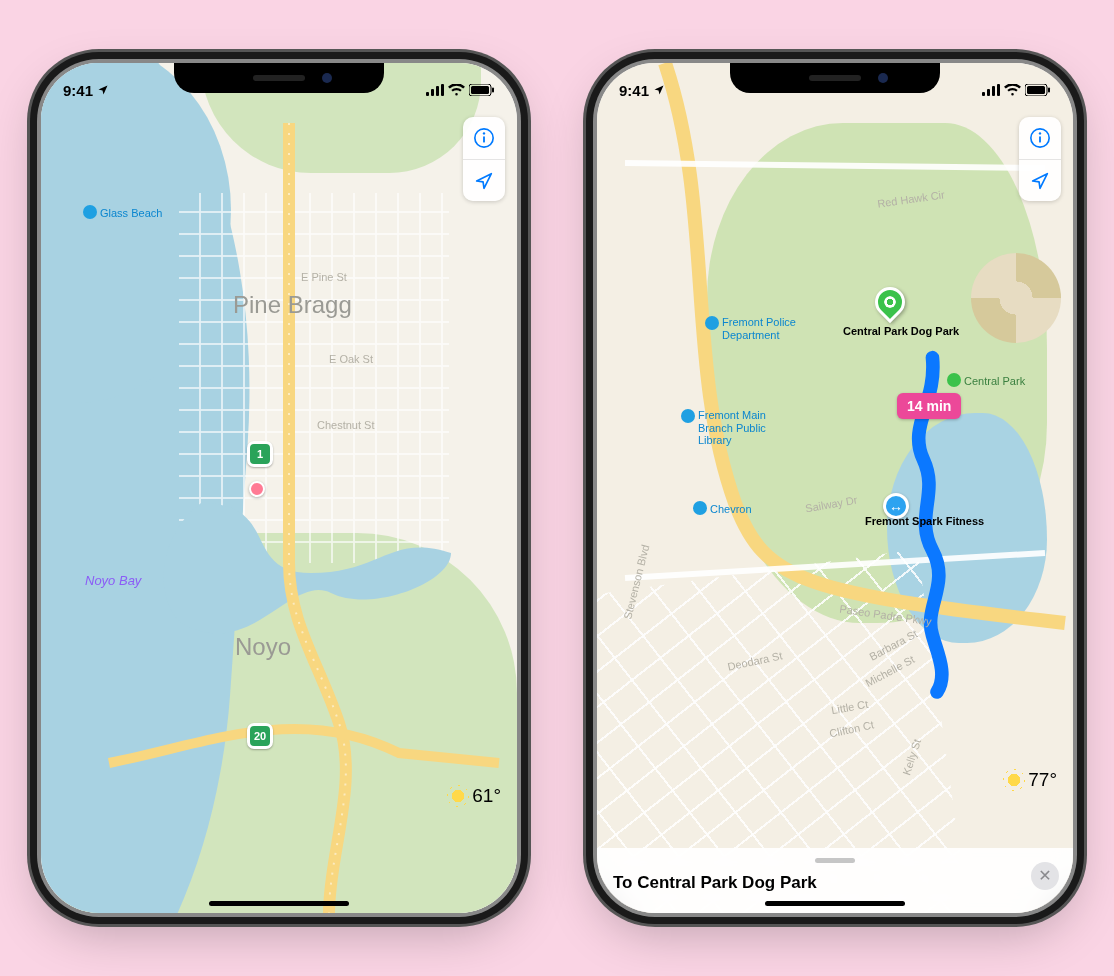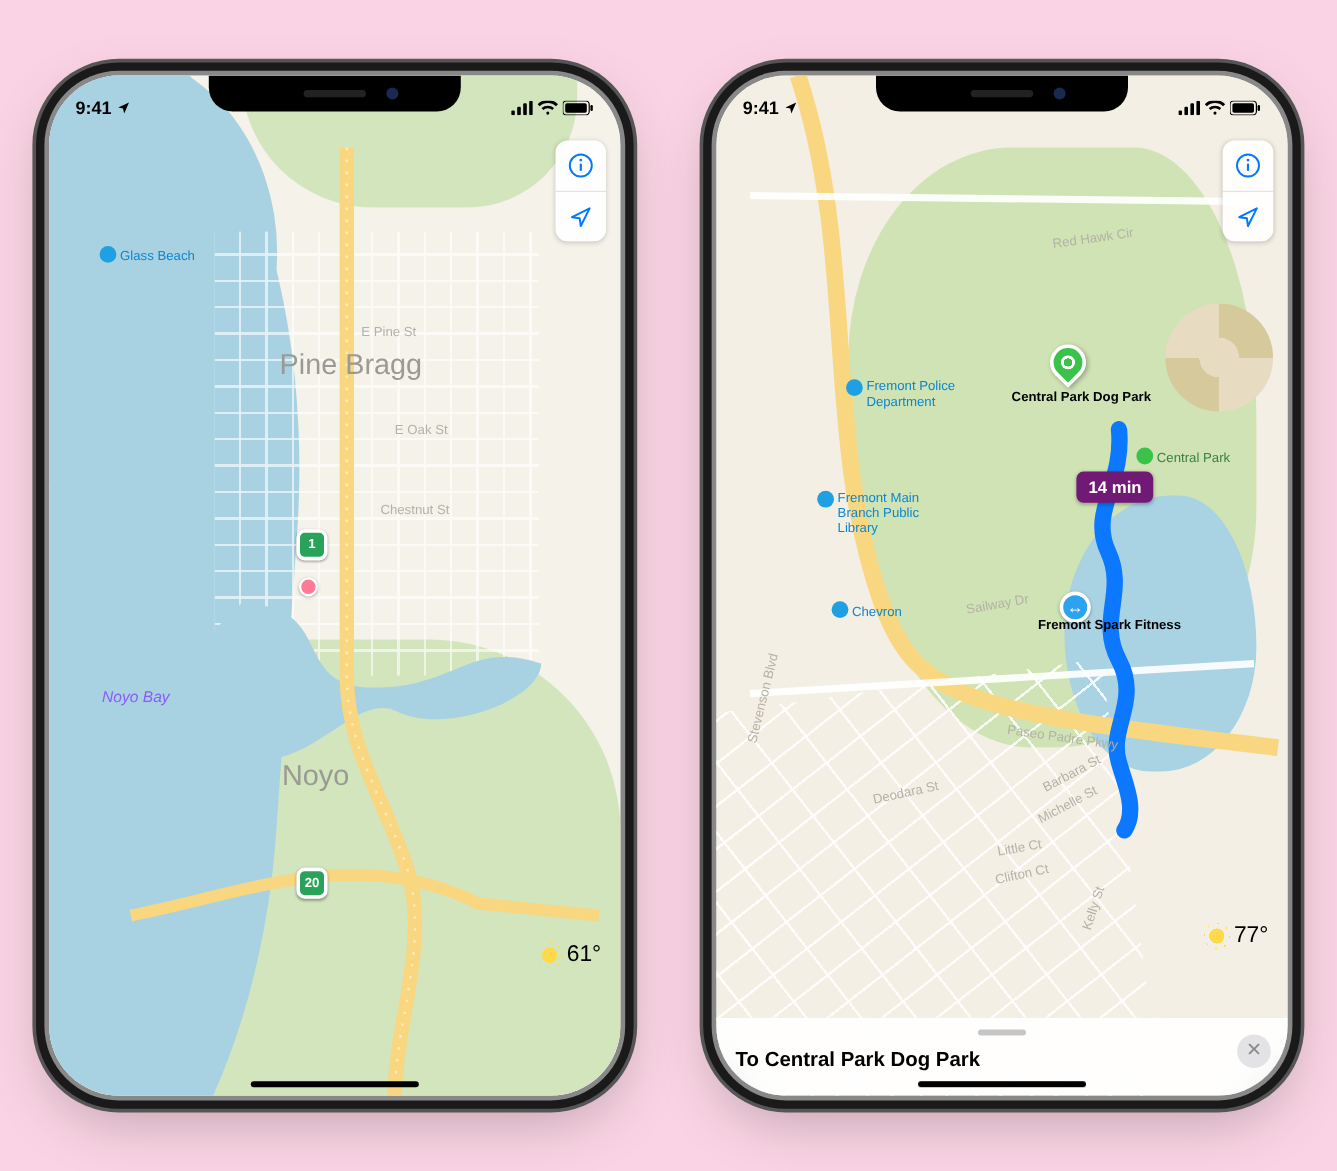--- a/index.html
+++ b/index.html
@@ -270,21 +270,21 @@
     position:absolute;
     top:190px; right:12px;
     width:90px; height:90px;
     border-radius:50%;
     background:
       radial-gradient(circle,#e7dcc2 0 26%, transparent 26%),
       conic-gradient(#d6c99b 0 25%, #e7dcc2 25% 50%, #d6c99b 50% 75%, #e7dcc2 75% 100%);
   }
   .route-badge {
     position:absolute;
-    background:#701a75;
+    background:#ec4899;
     color:#fff;
     font-size:14px;
     font-weight:600;
     padding:5px 10px;
     border-radius:6px;
     box-shadow:0 1px 3px rgba(0,0,0,.25);
   }
   .dest-pin {
     position:absolute;
     width:30px; height:30px;

